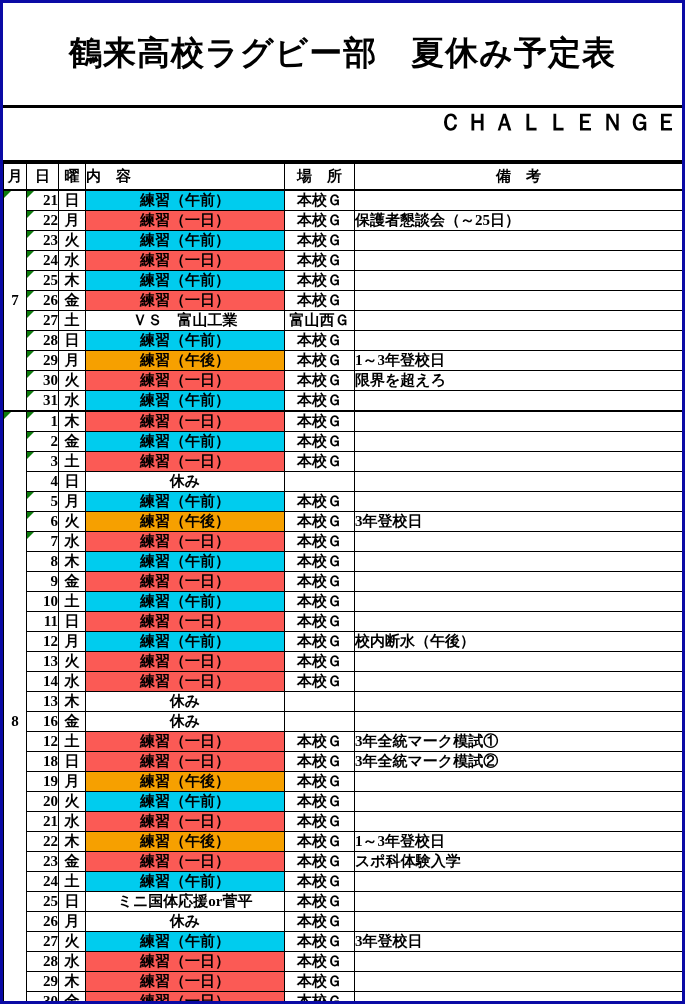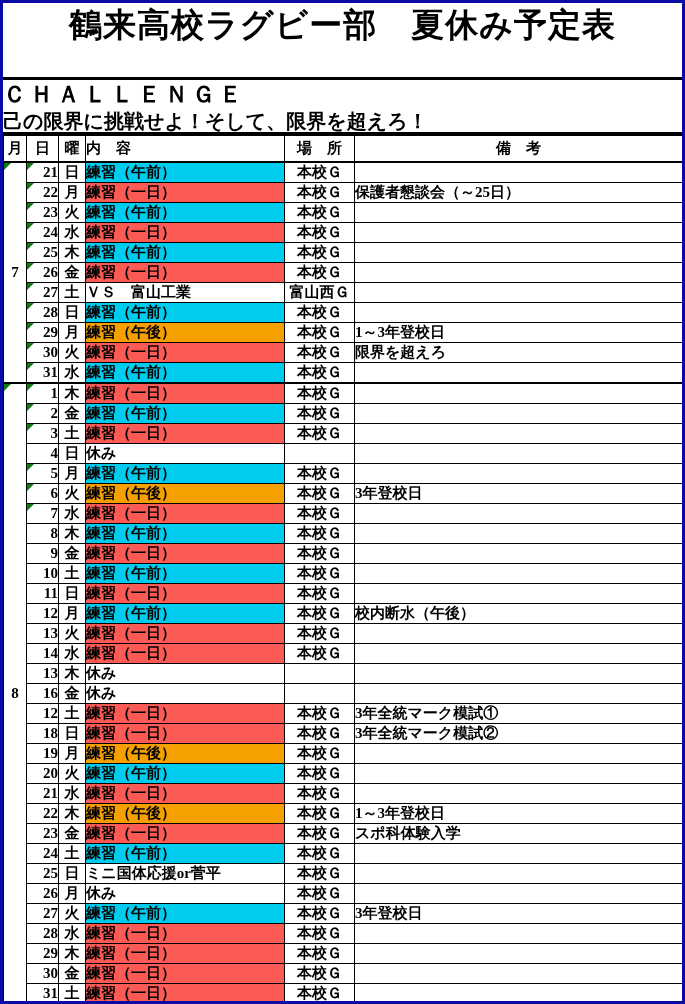--- a/index.html
+++ b/index.html
@@ -4,42 +4,42 @@
 <style>
   html,body { margin:0; padding:0; background:#fff; }
   .page {
     position: relative;
     width: 679px; height: 998px;
     border: 3px solid #0A0AA5;
     font-family: "Liberation Serif", "DejaVu Serif", serif;
     color:#000;
     overflow: hidden;
   }
-  .title-block { height:74px; border-bottom:3px solid #000; text-align:center; }
+  .title-block { height:74px; border-bottom:3px solid #000; text-align:center;margin-top:28px; }
   .main-title { font-size:33px; font-weight:bold; line-height:42px; letter-spacing:1px; padding-top:1px; }
   .year { font-size:31px; font-weight:bold; line-height:32px; letter-spacing:8px; }
-  .motto-block { height:52px; border-bottom:3px solid #000; text-align:left; }
+  .motto-block { height:52px; border-bottom:3px solid #000; text-align:right; }
   .motto-heading { font-size:23px; font-weight:bold; line-height:28px; letter-spacing:4px; padding-top:1px; }
   .motto-text { font-size:20px; font-weight:bold; line-height:24px; }
   table.sched { border-collapse:collapse; table-layout:fixed; width:679px; }
   table.sched th, table.sched td {
     border:1px solid #000;
     padding:0; margin:0;
     font-size:15px; font-weight:bold;
     overflow:hidden; white-space:nowrap;
     position:relative;
   }
   table.sched thead tr { height:26px; }
   table.sched thead th { border-bottom:2px solid #000; text-align:center; font-size:15px; }
   table.sched tbody tr { height:20px; }
   tr.month-start td { border-top:2px solid #000; }
   .col-month { width:23px; text-align:center; vertical-align:middle; }
   .col-day   { width:32px; text-align:right; padding-right:4px; }
   .col-wday  { width:27px; text-align:center; }
-  .col-cont  { width:199px; text-align:left; padding-left:3px; }
+  .col-cont  { width:199px; text-align:center; padding-left:3px; }
   .col-place { width:70px; text-align:center; }
   .col-rem   { width:328px; text-align:left; padding-left:4px; }
   .tri {
     position:absolute; top:0; left:0; width:0; height:0;
     border-top:7px solid #0E7C0E; border-right:7px solid transparent;
   }
   .watermark {
     position:absolute; left:230px; top:446px;
     font-size:74px; line-height:80px; letter-spacing:4px;
     color:rgba(125,125,125,0.60);
@@ -51,21 +51,20 @@
 <body>
 
 <div class="page">
 
   <div class="title-block">
     <div class="main-title">鶴来高校ラグビー部　夏休み予定表</div>
   </div>
 
   <div class="motto-block">
     <div class="motto-heading">ＣＨＡＬＬＥＮＧＥ</div>
-    <div class="motto-text">己の限界に挑戦せよ！そして、限界を超えろ！</div>
   </div>
 
   <table class="sched">
     <colgroup>
       <col style="width:23px">
         <col style="width:32px">
         <col style="width:27px">
       <col style="width:199px">
         <col style="width:70px">
         <col style="width:328px">

